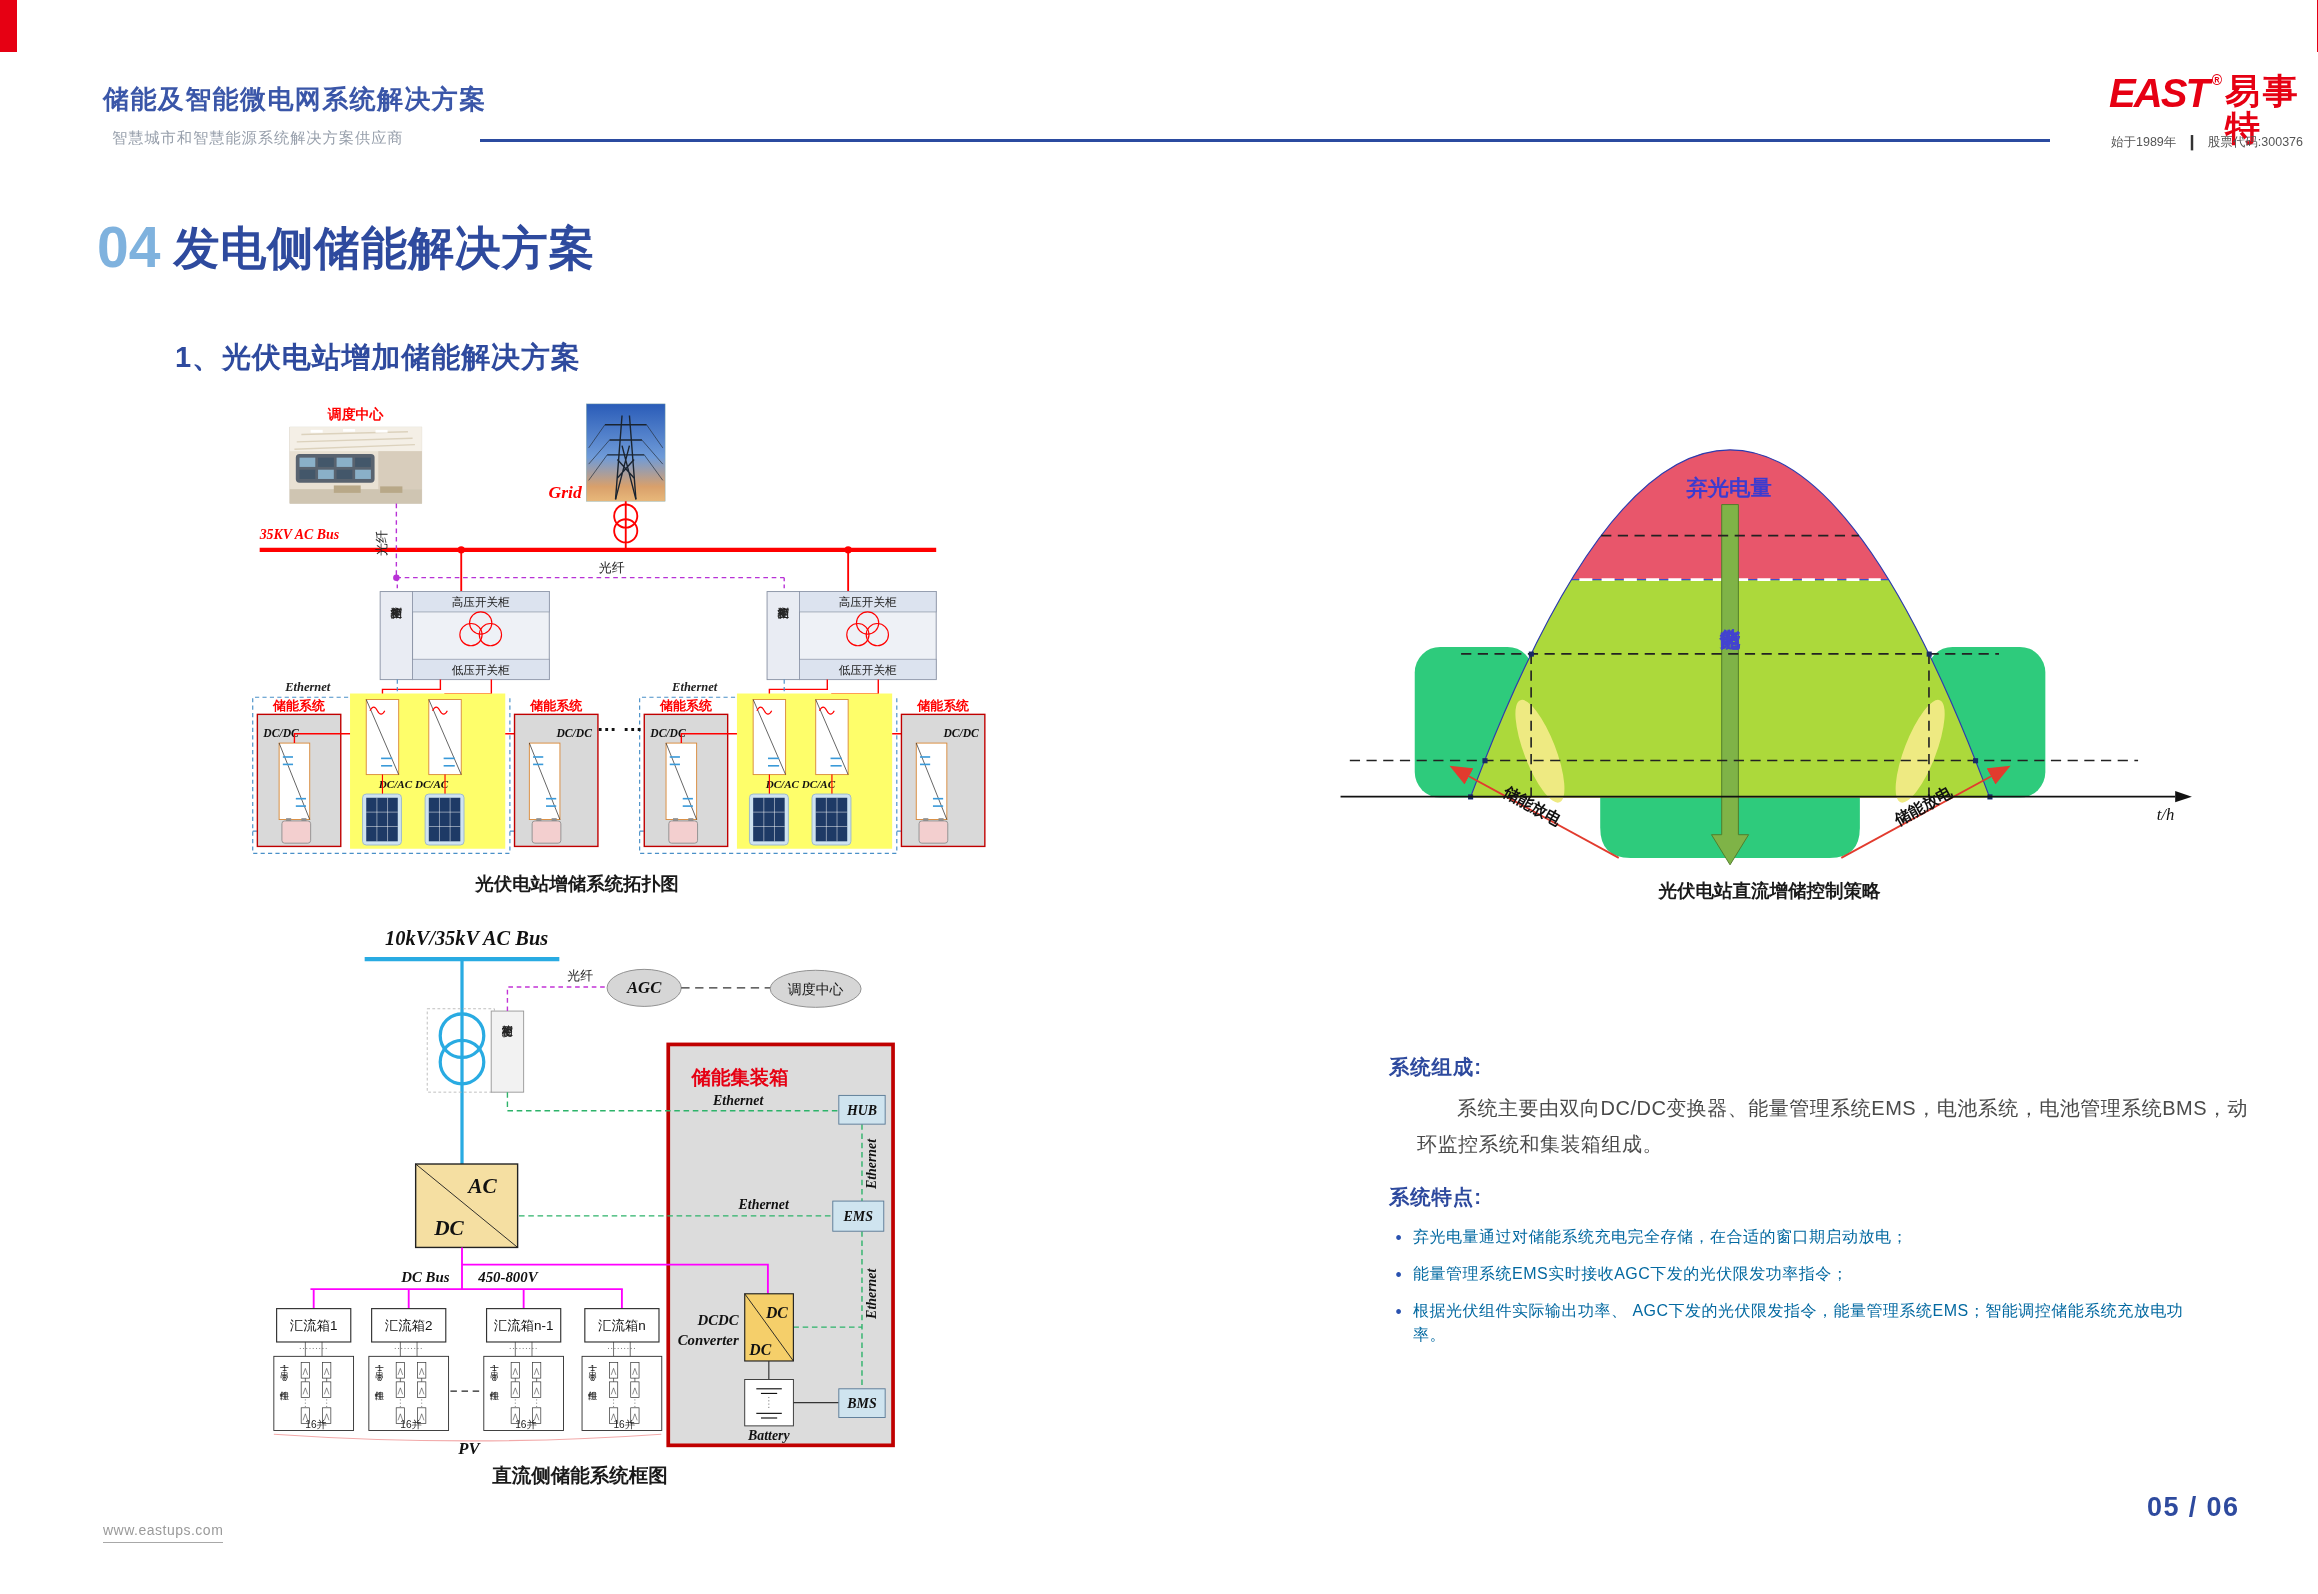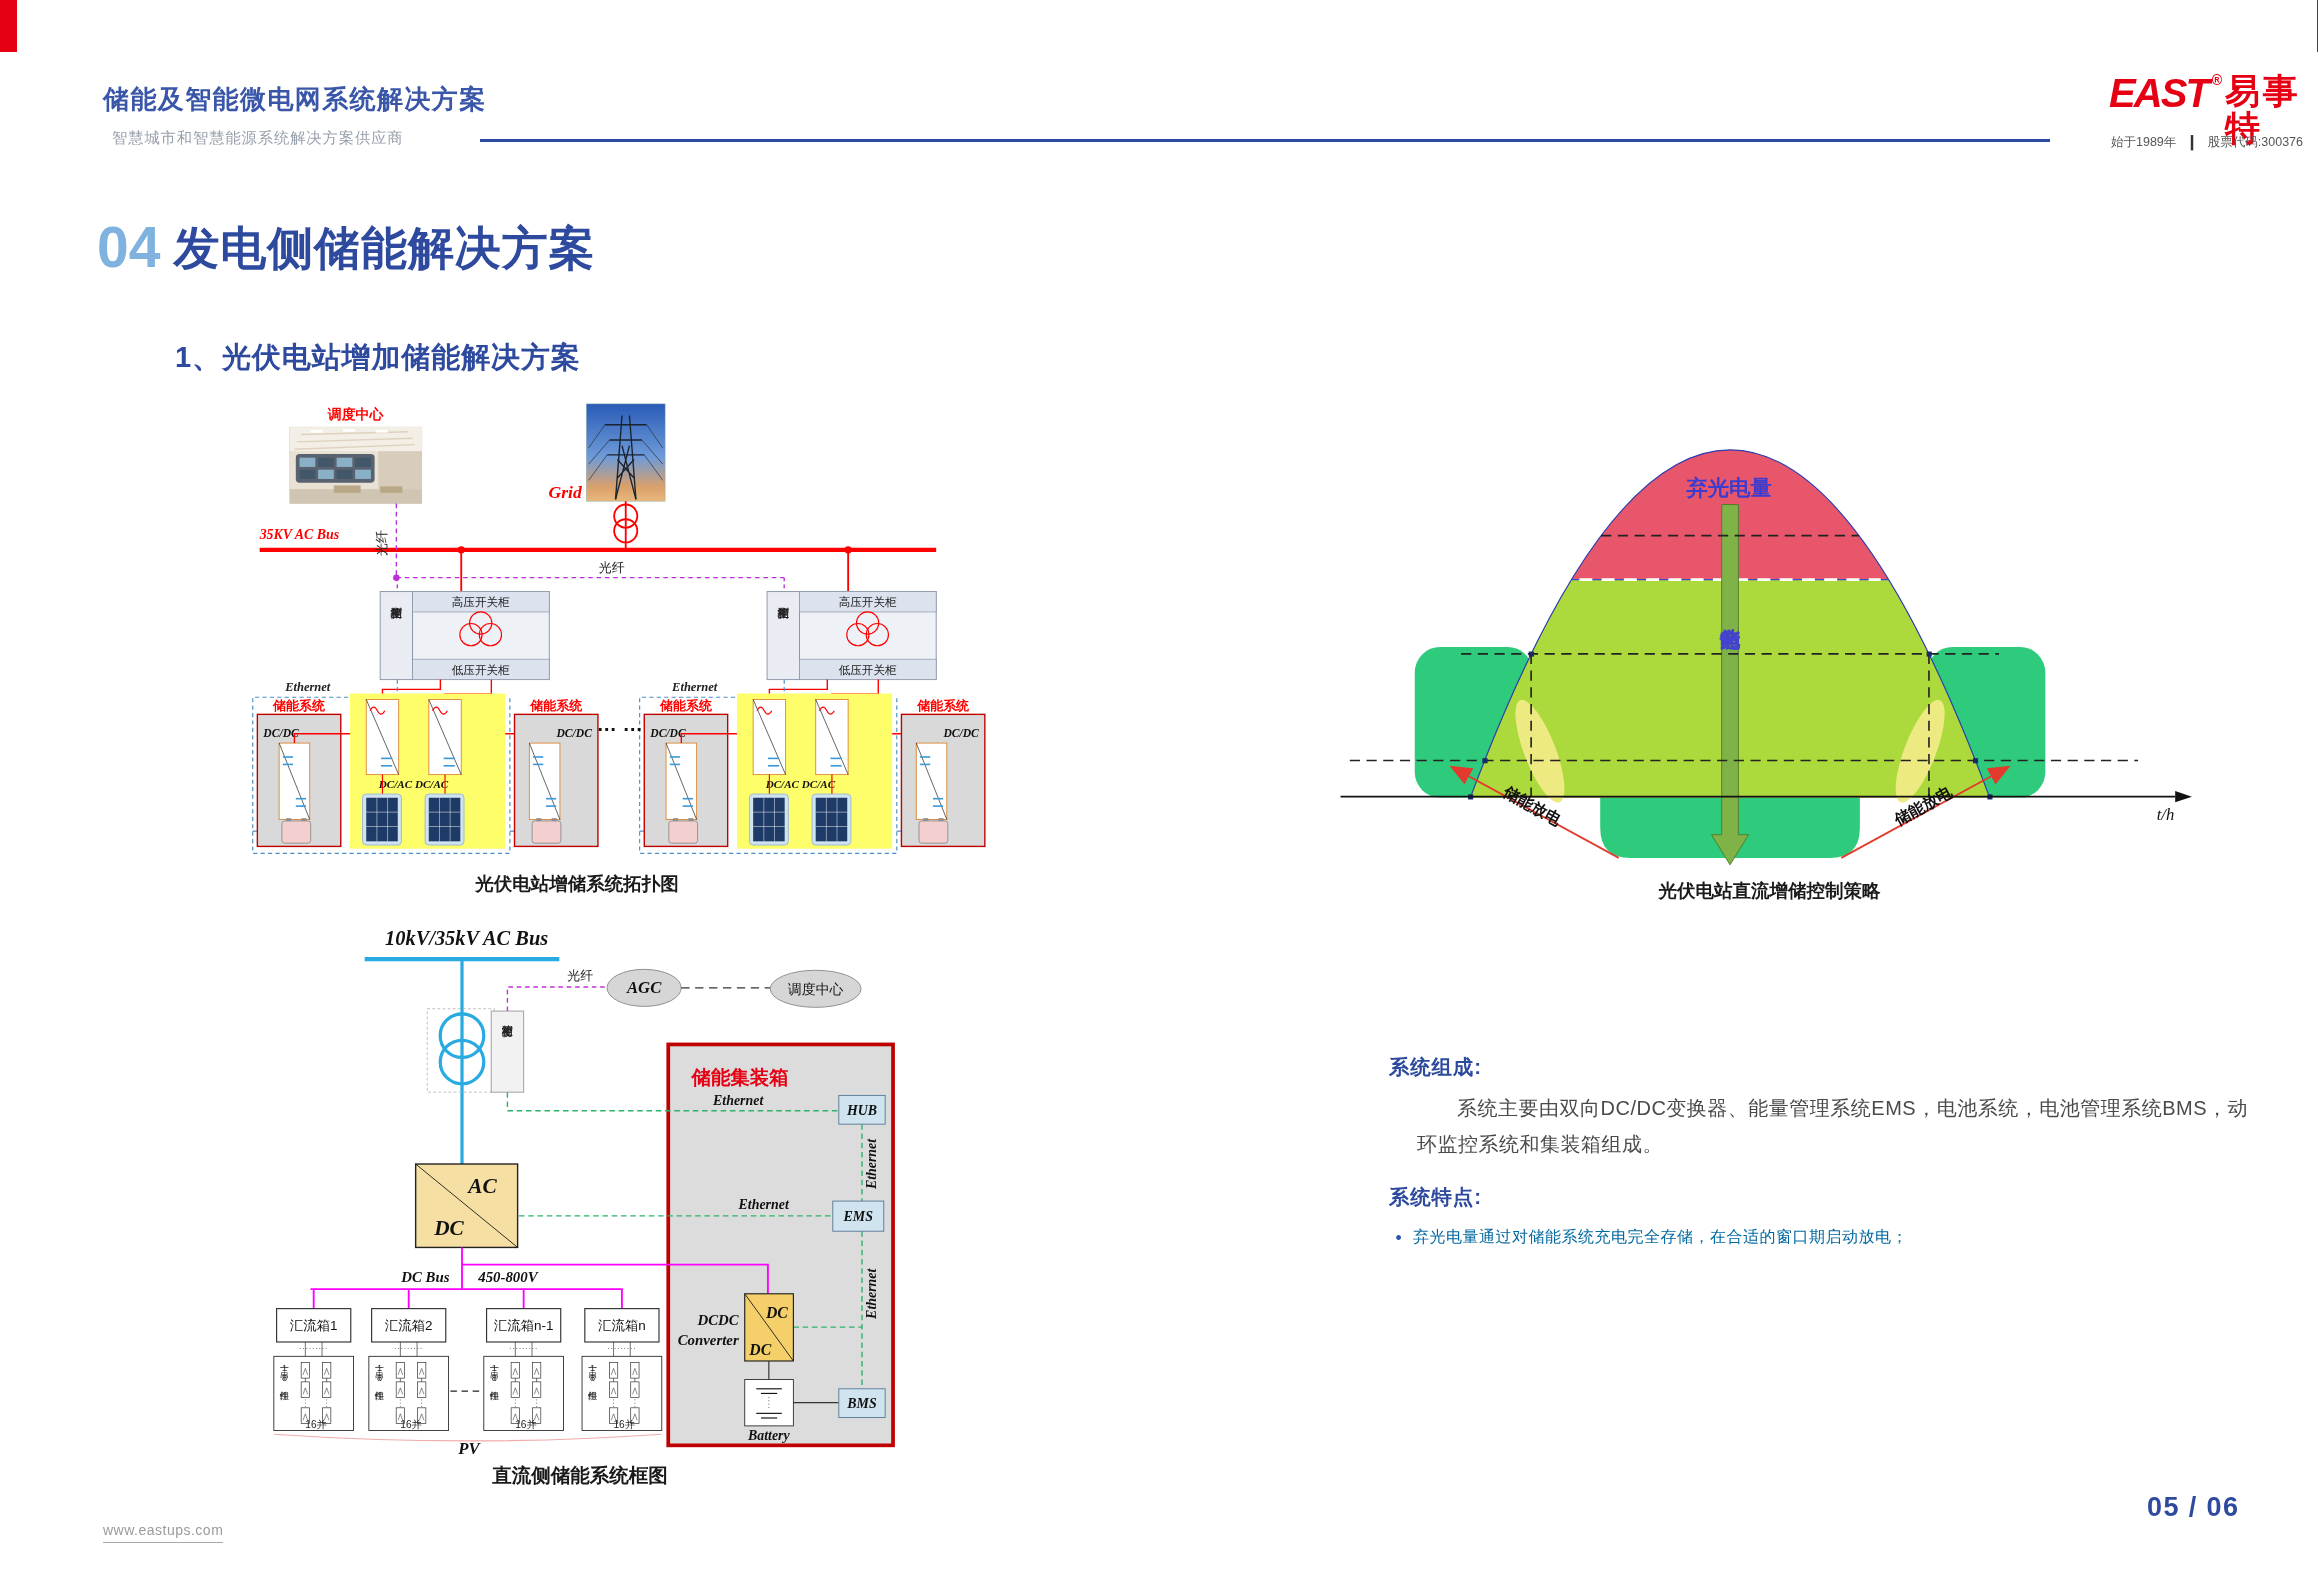--- a/index.html
+++ b/index.html
@@ -429,19 +429,21 @@
     <polygon points="1840,856 1876,868 1840,880" fill="#111"></polygon>
     <text x="1800" y="918" font-size="36" font-style="italic" class="tser" fill="#111">t/h</text>
   </svg>
   <div class="abs cap cap3">光伏电站直流增储控制策略</div>
 
   <div class="abs blk-title" style="left:1389px;top:1053px;">系统组成:</div>
   <div class="abs blk-p" style="left:1389px;top:1091px;width:842px;">系统主要由双向DC/DC变换器、能量管理系统EMS，电池系统，电池管理系统BMS，动环监控系统和集装箱组成。</div>
   <div class="abs blk-title" style="left:1389px;top:1183px;">系统特点:</div>
   <ul class="feat abs" style="left:1389px;top:1225px;width:821px;">
     <li>弃光电量通过对储能系统充电完全存储，在合适的窗口期启动放电；</li>
+    <li>能量管理系统EMS实时接收AGC下发的光伏限发功率指令；</li>
+    <li>根据光伏组件实际输出功率、 AGC下发的光伏限发指令，能量管理系统EMS；智能调控储能系统充放电功率。</li>
   </ul>
 
   <a class="abs ft-web" href="#">www.eastups.com</a>
   <div class="abs ft-page">05 / 06</div>
 
 </div>
 
 
 </body></html>

